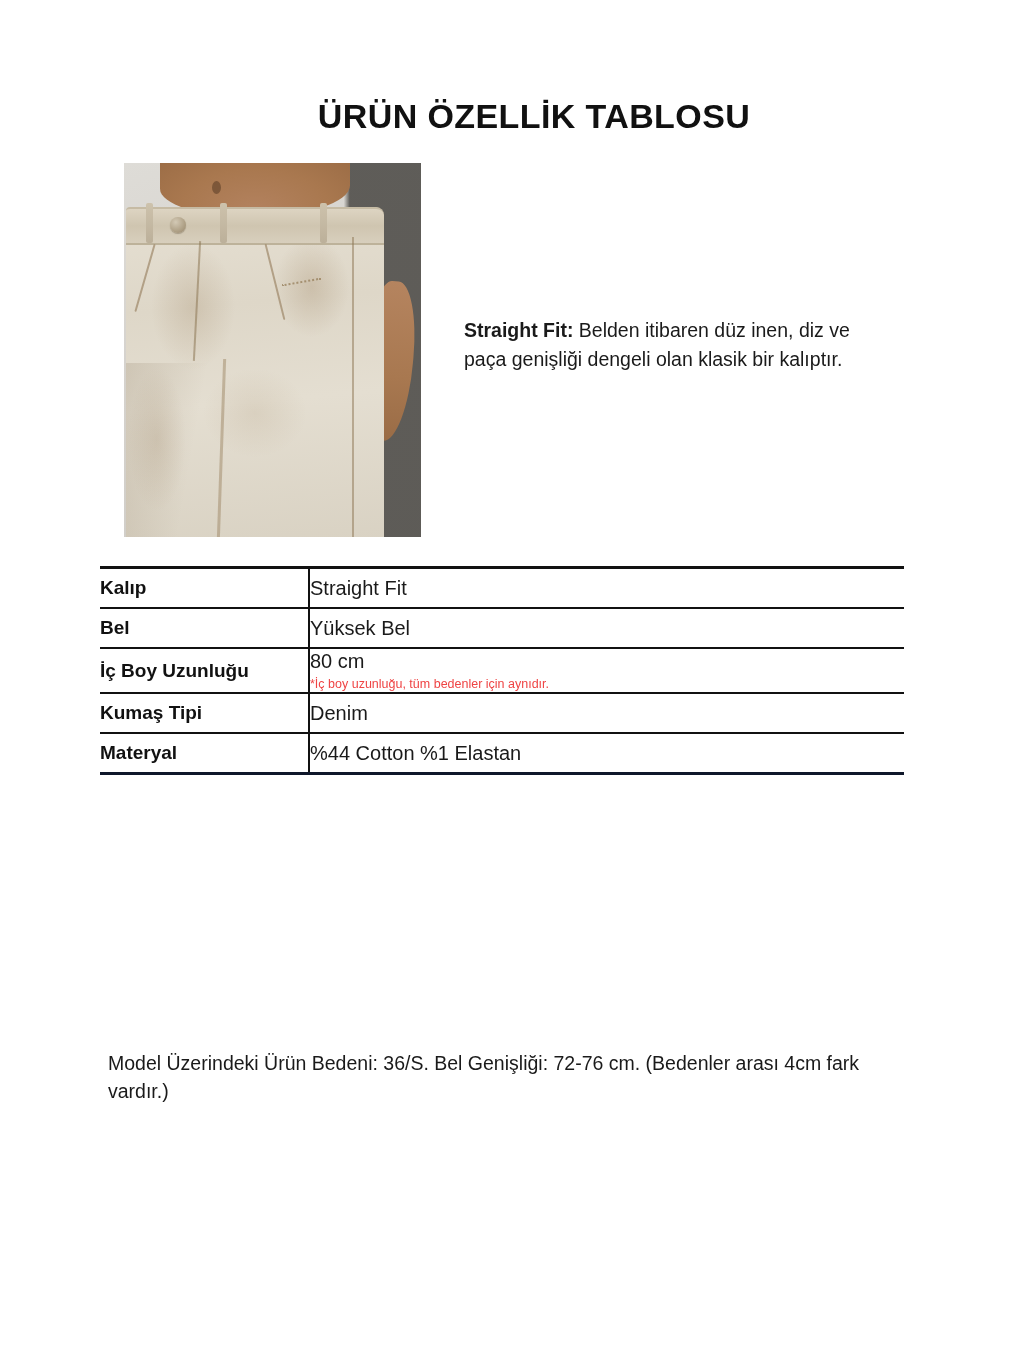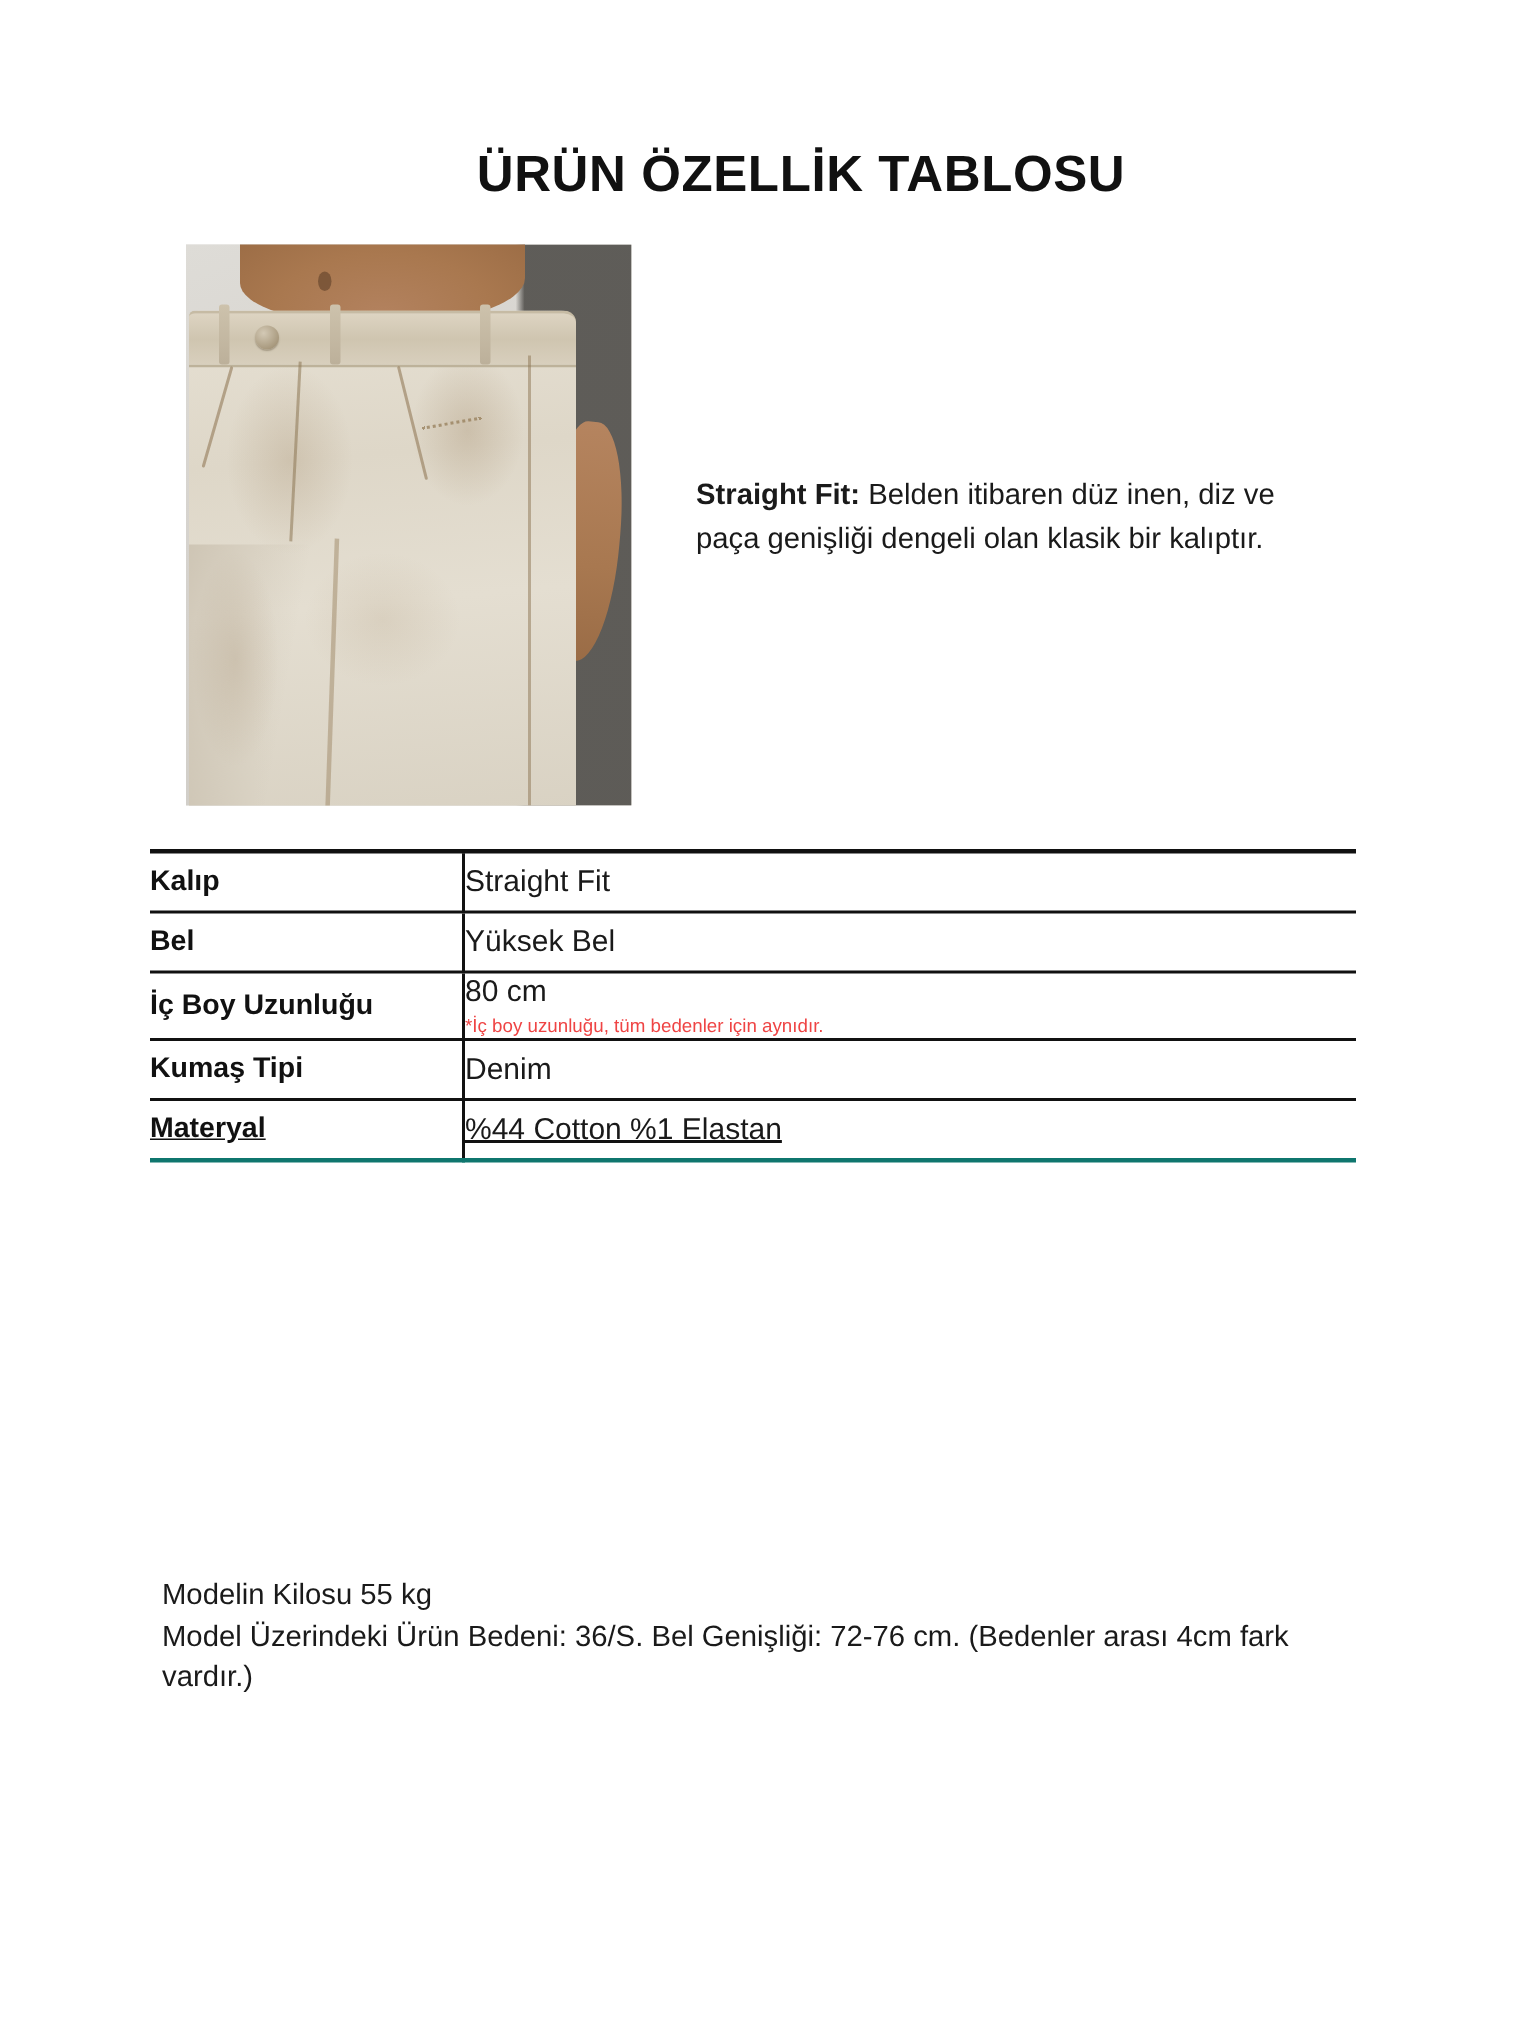--- a/index.html
+++ b/index.html
@@ -246,22 +246,21 @@
     border-collapse: collapse;
     table-layout: fixed;
   }
   .spec-table tr {
     border-bottom: 2px solid #111111;
   }
   .spec-table tr:first-child {
     border-top: 3px solid #111111;
   }
   .spec-table tr:last-child {
-    border-bottom: 3px solid #0f766e;
-    text-decoration: underline;
+    border-bottom: 3px solid #0f172a;
   }
   .spec-table td {
     vertical-align: middle;
     padding: 0;
   }
   .cell-label {
     width: 208px;
     padding: 16px 0 16px 8px;
     font-size: 19px;
     font-weight: 700;
@@ -363,15 +362,14 @@
       <td class="cell-label">Materyal</td>
       <td class="cell-value">
         <span>%44 Cotton %1 Elastan</span>
         
       </td>
     </tr>
   </tbody>
 </table>
 
 <div class="model-info">
-  <div>Modelin Kilosu 55 kg</div>
   <div>Model Üzerindeki Ürün Bedeni: 36/S. Bel Genişliği: 72-76 cm. (Bedenler arası 4cm fark vardır.)</div>
 </div>
 
 </body></html>

